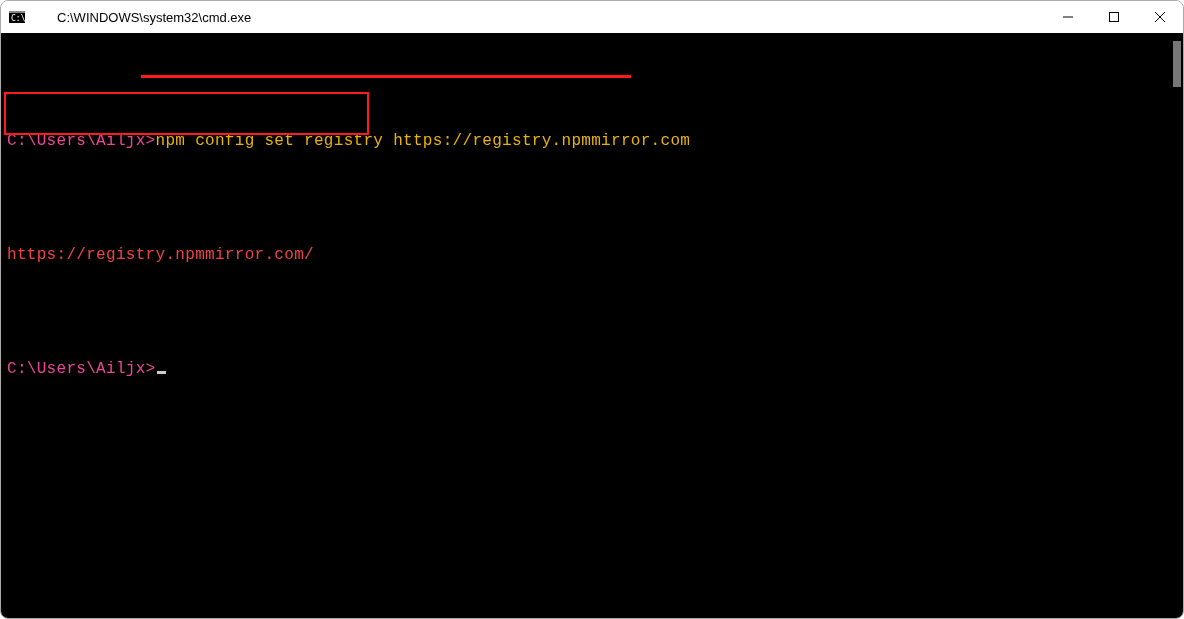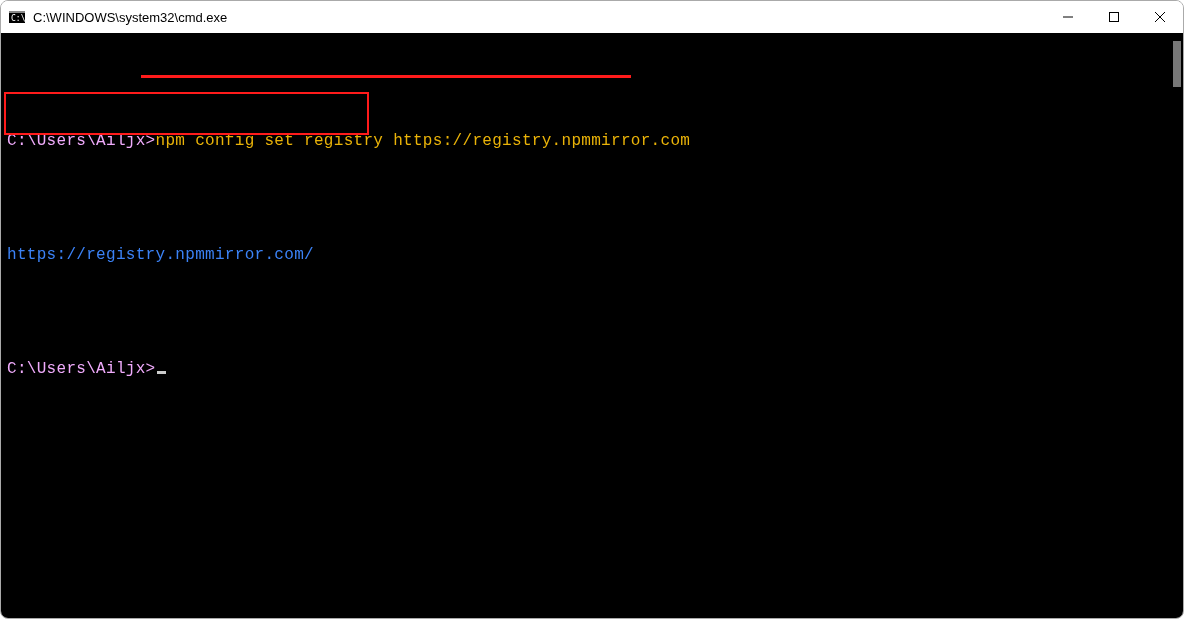--- a/index.html
+++ b/index.html
@@ -30,21 +30,21 @@
       font-size: 13px;
     }
     .titlebar .icon {
       width: 16px;
       height: 16px;
       margin-right: 8px;
       display: inline-flex;
       align-items: center;
       justify-content: center;
     }
-    .titlebar .title { flex: 0 0 auto; color: #000; }
+    .titlebar .title { flex: 0 0 auto; color: #000; margin-left: 24px; }
     .titlebar .spacer { flex: 1 1 auto; }
     .titlebar .btn {
       width: 46px;
       height: 32px;
       display: flex;
       align-items: center;
       justify-content: center;
       color: #000;
     }
     .titlebar .btn svg { width: 10px; height: 10px; }
@@ -54,23 +54,23 @@
       color: #ccc;
       font-family: "NSimSun","SimSun","Consolas","Courier New",monospace;
       font-size: 16px;
       line-height: 19px;
       padding: 4px 6px;
       position: relative;
       white-space: pre;
       letter-spacing: 0.3px;
     }
     .line { white-space: pre; }
-    .prompt { color: #f0abfc; }
+    .prompt { color: #ec4899; }
     .cmd { color: #eab308; }
-    .out { color: #3b82f6; }
+    .out { color: #ef4444; }
     .underline-red {
       position: absolute;
       height: 3px;
       background: #ff1b1b;
     }
     .box-red {
       position: absolute;
       border: 2.5px solid #ff1b1b;
     }
     .cursor {

